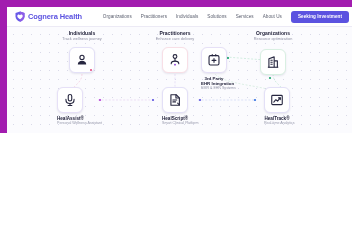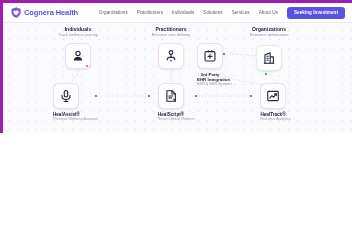--- a/index.html
+++ b/index.html
@@ -6,21 +6,21 @@
   html, body {
     width: 352px; height: 133px;
     font-family: "Liberation Sans", sans-serif;
     background: #ffffff;
     overflow: hidden;
   }
   #page {
     position: relative;
     width: 352px; height: 133px;
     background: #ffffff;
-    border: 3px solid #a21caf;
+    border: 7px solid #a21caf;
   }
 
   
   .navbar {
     position: absolute; left: 0; top: 0;
     width: 350px; height: 20px;
     background: #ffffff;
     display: flex; align-items: center;
     padding: 0 8px;
     border-bottom: 1px solid #eceaf5;

